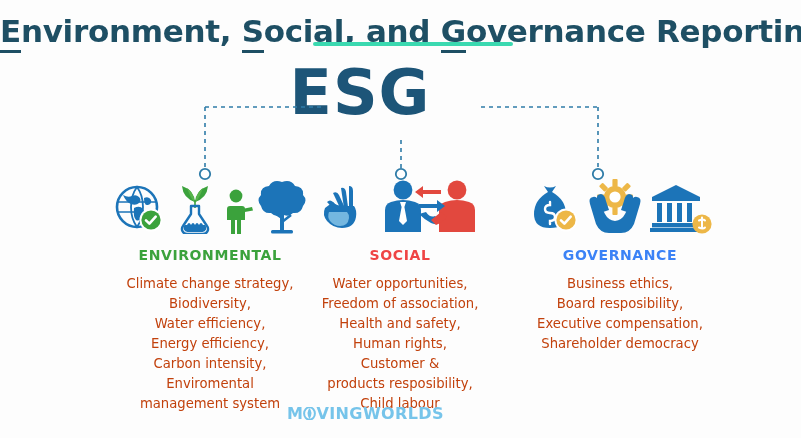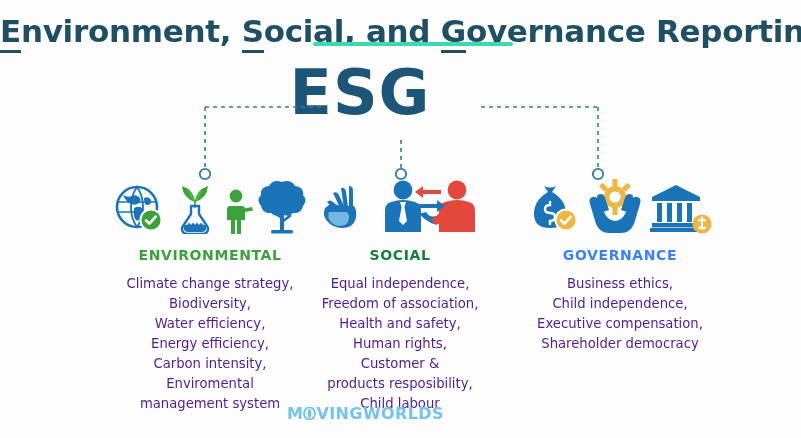--- a/index.html
+++ b/index.html
@@ -96,28 +96,28 @@
     gap: 4px;
   }
   .pillar-label {
     margin-top: 9px;
     font-family: "DejaVu Sans", sans-serif;
     font-size: 14px;
     font-weight: bold;
     letter-spacing: 0.6px;
   }
   #label-environmental { color: #3ba23c; }
-  #label-social        { color: #15803d; }
+  #label-social        { color: #ef4444; }
   #label-governance    { color: #3b82f6; }
 
   .pillar-list {
     margin-top: 11px;
     font-family: "DejaVu Sans", sans-serif;
     font-size: 13.2px;
-    color: #4c1d95;
+    color: #c2410c;
     line-height: 1.52;
   }
   .pillar-list div { white-space: nowrap; }
 
   
   #brand-logo {
     position: absolute;
     left: 0;
     top: 404px;
     width: 731px;
@@ -253,21 +253,21 @@
           <path d="M60 34 q-6 5 -10 8 l5 5 q7 -3 11 -8z" fill="#e2483e"></path>
 
           <path d="M60 12 h-18 l0 -4 l-8 6 l8 6 l0 -4 h18z" fill="#e2483e"></path>
           <path d="M38 26 h18 l0 -4 l8 6 l-8 6 l0 -4 h-18z" fill="#1c74b8"></path>
         </svg>
       </span>
 
     </div>
     <div class="pillar-label" id="label-social">SOCIAL</div>
     <div class="pillar-list">
-        <div>Equal independence,</div>
+        <div>Water opportunities,</div>
         <div>Freedom of association,</div>
         <div>Health and safety,</div>
         <div>Human rights,</div>
         <div>Customer &amp;</div>
         <div>products resposibility,</div>
         <div>Child labour</div>
       </div>
   </div>
 
   <div class="pillar" id="pillar-governance">
@@ -321,21 +321,21 @@
           <rect x="0" y="46" width="52" height="4" fill="#1c74b8"></rect>
           <circle cx="52" cy="42" r="9.6" fill="#edb747"></circle>
           <path d="M49 38.5 q4 -2 6 0 M49 45.5 q4 2 6 0 M52 35.5 v11" stroke="#ffffff" stroke-width="2" fill="none" stroke-linecap="round"></path>
         </svg>
       </span>
 
     </div>
     <div class="pillar-label" id="label-governance">GOVERNANCE</div>
     <div class="pillar-list">
         <div>Business ethics,</div>
-        <div>Child independence,</div>
+        <div>Board resposibility,</div>
         <div>Executive compensation,</div>
         <div>Shareholder democracy</div>
       </div>
   </div>
 
   <div id="brand-logo">
     <span>M</span><span class="leaf-o">
       <svg width="13" height="13" viewBox="0 0 13 13">
         <ellipse cx="6.5" cy="6.5" rx="5.4" ry="6.2" fill="none" stroke="#76c4ea" stroke-width="2"></ellipse>
         <path d="M6.5 1.2 q4 4 0 11 q-4 -7 0 -11z" fill="#76c4ea"></path>

